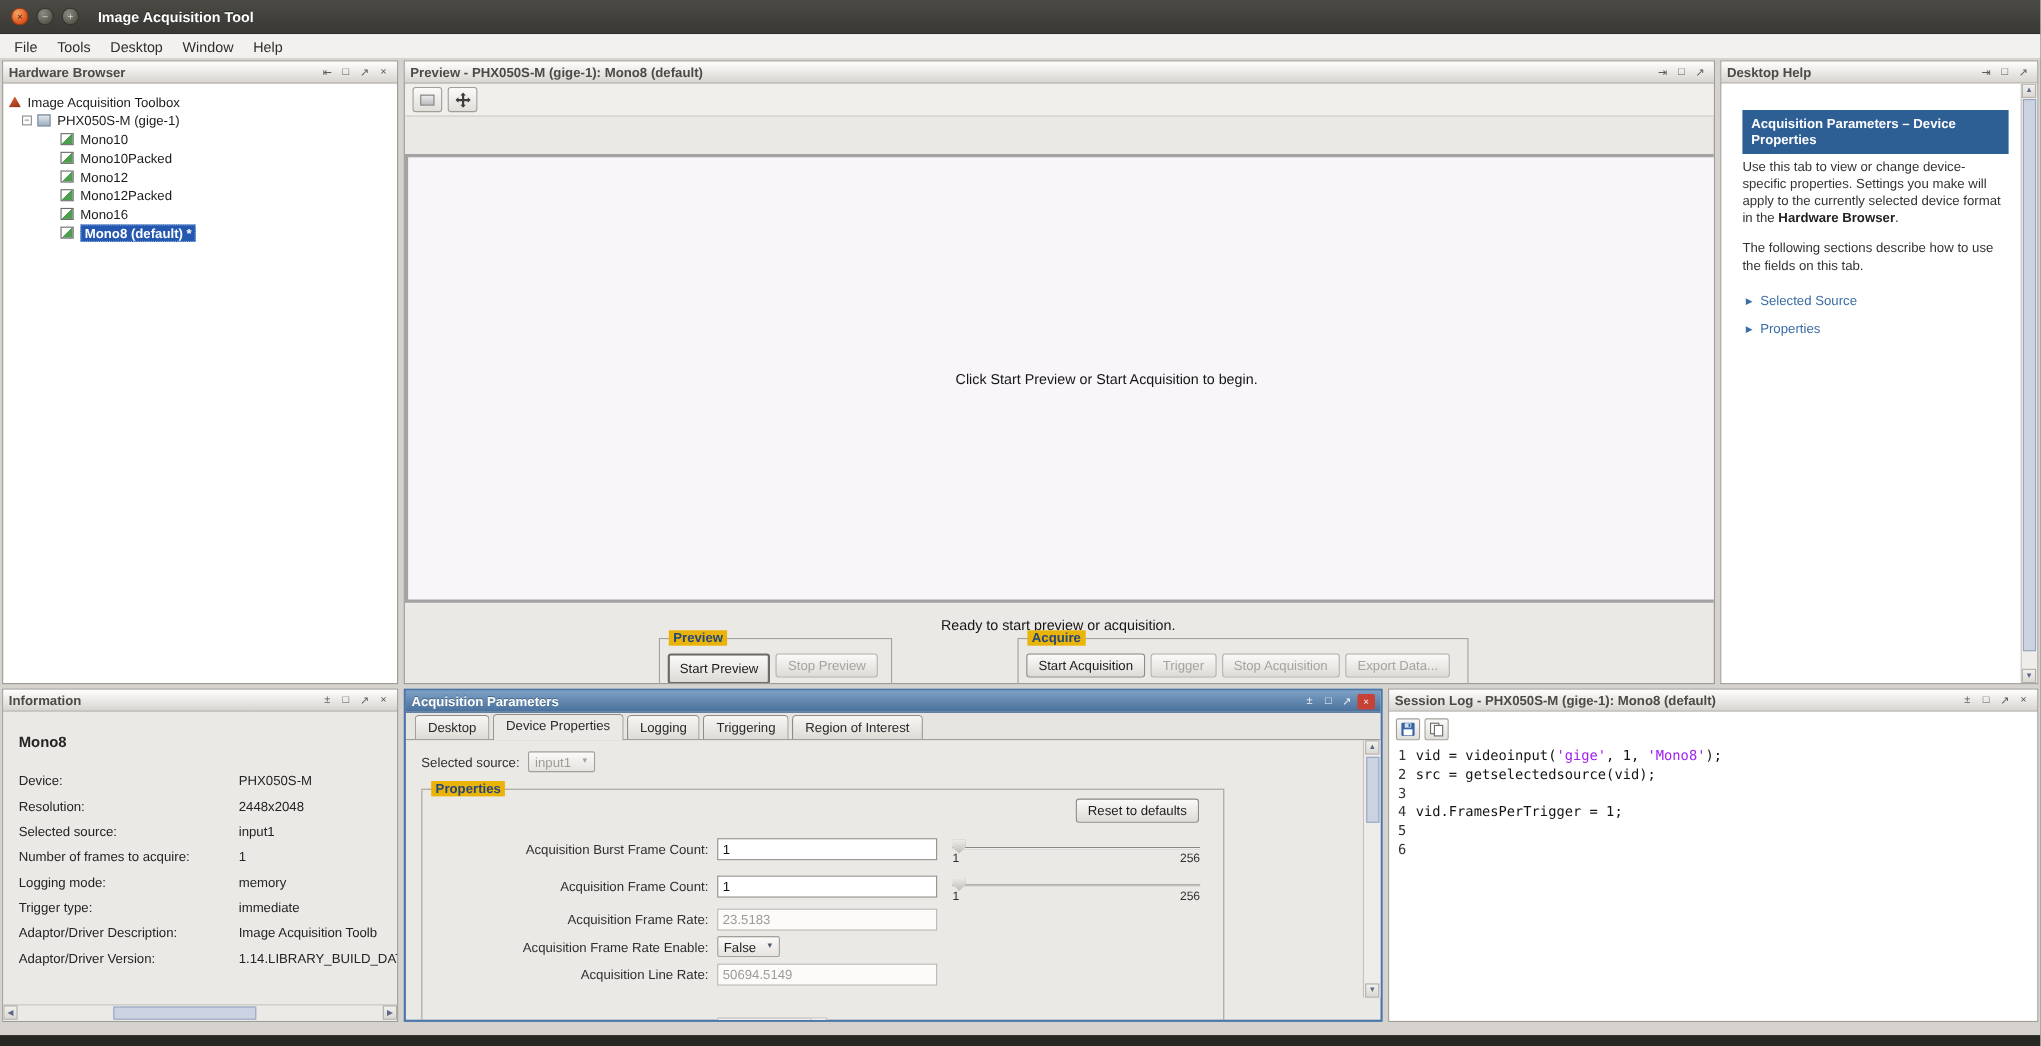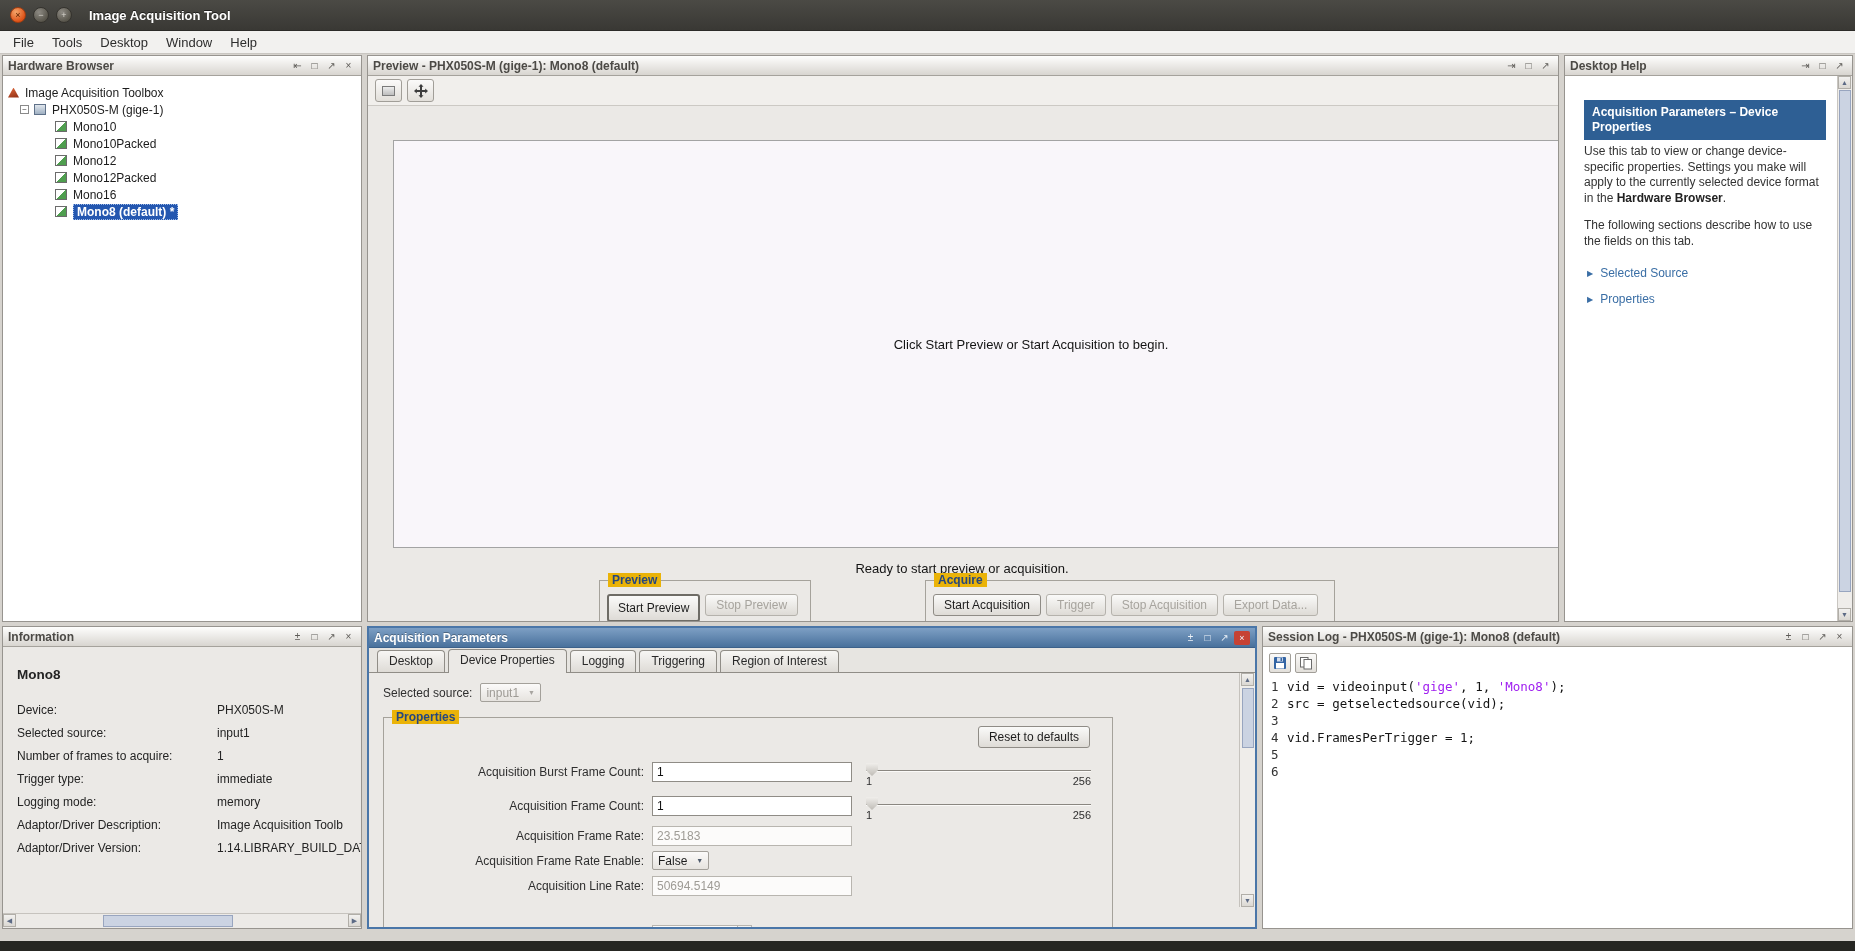--- a/index.html
+++ b/index.html
@@ -38,21 +38,21 @@
   .expander{width:9px;height:9px;border:1px solid #8a8a8a;background:#fff;font-size:8px;line-height:7px;text-align:center;color:#444;margin-right:5px;flex:none;}
   .icon-toolbox{width:11px;height:10px;background:linear-gradient(160deg,#e06a3c,#8e2c12);clip-path:polygon(50% 0,100% 100%,0 100%);margin-right:6px;flex:none;}
   .icon-device{width:12px;height:11px;background:linear-gradient(#e0e6ed,#9fb0c2);border:1px solid #5f7189;margin-right:6px;flex:none;}
   .icon-format{width:12px;height:11px;border:1px solid #6b6b6b;background:linear-gradient(135deg,#ffffff 48%,#4f9e4f 48%);margin-right:6px;flex:none;}
   .tree-sel-label{background:#2457b0;color:#fff;font-weight:bold;padding:0 3px;border:1px dotted #9cb8e6;}
 
   
   .preview-toolbar{height:30px;background:#f1efec;border-bottom:1px solid #ccc9c4;display:flex;align-items:center;gap:5px;padding-left:7px;}
   .tool-btn{width:27px;height:23px;border:1px solid #a19e98;border-radius:3px;background:linear-gradient(#fbfaf9,#e2dfda);display:flex;align-items:center;justify-content:center;}
   .img-glyph{width:13px;height:10px;border:1px solid #7a7a7a;background:linear-gradient(#ededed,#bdbdbd);}
-  .preview-display{position:absolute;left:25px;top:64px;width:1276px;height:408px;background:#f9f6fa;border:1px solid #a3a3a3;display:flex;align-items:center;justify-content:center;}
+  .preview-display{position:absolute;left:0;top:64px;width:1276px;height:408px;background:#f9f6fa;border:3px solid #a3a3a3;display:flex;align-items:center;justify-content:center;}
   .preview-placeholder{font-size:13px;color:#141414;}
   .preview-status{position:absolute;left:10px;top:485px;width:1168px;text-align:center;font-size:13px;color:#141414;}
   .group-box{position:absolute;border:1px solid #a5a29b;height:48px;}
   .group-title{position:absolute;top:-8px;left:8px;background:#eab308;padding:0 4px;font-size:12px;font-weight:bold;color:#26477e;}
   .group-buttons{display:flex;gap:5px;padding:13px 7px 0 7px;}
   .btn{height:22px;padding:0 10px;font-size:12px;color:#1d1d1d;border:1px solid #8f8c86;border-radius:3px;background:linear-gradient(#fafaf9,#dedbd6);display:inline-flex;align-items:center;justify-content:center;white-space:nowrap;}
   .btn.primary{border:2px solid #6e6c66;padding:12px 9px;}
   .btn.disabled{color:#a7a49e;border-color:#b5b2ac;}
 
   
@@ -270,34 +270,38 @@
         <span class="picon">×</span>
       </span>
     </div>
     <div class="panel-body info-body">
       <div class="info-heading">Mono8</div>
       <div class="info-row">
           <span class="info-label">Device:</span>
           <span class="info-value">PHX050S-M</span>
         </div>
       <div class="info-row">
+          <span class="info-label">Resolution:</span>
+          <span class="info-value">2448x2048</span>
+        </div>
+      <div class="info-row">
           <span class="info-label">Selected source:</span>
           <span class="info-value">input1</span>
         </div>
       <div class="info-row">
           <span class="info-label">Number of frames to acquire:</span>
           <span class="info-value">1</span>
         </div>
       <div class="info-row">
+          <span class="info-label">Logging mode:</span>
+          <span class="info-value">memory</span>
+        </div>
+      <div class="info-row">
           <span class="info-label">Trigger type:</span>
           <span class="info-value">immediate</span>
-        </div>
-      <div class="info-row">
-          <span class="info-label">Logging mode:</span>
-          <span class="info-value">memory</span>
         </div>
       <div class="info-row">
           <span class="info-label">Adaptor/Driver Description:</span>
           <span class="info-value">Image Acquisition Toolb</span>
         </div>
       <div class="info-row">
           <span class="info-label">Adaptor/Driver Version:</span>
           <span class="info-value">1.14.LIBRARY_BUILD_DAT</span>
         </div>
       <div class="hscroll">

